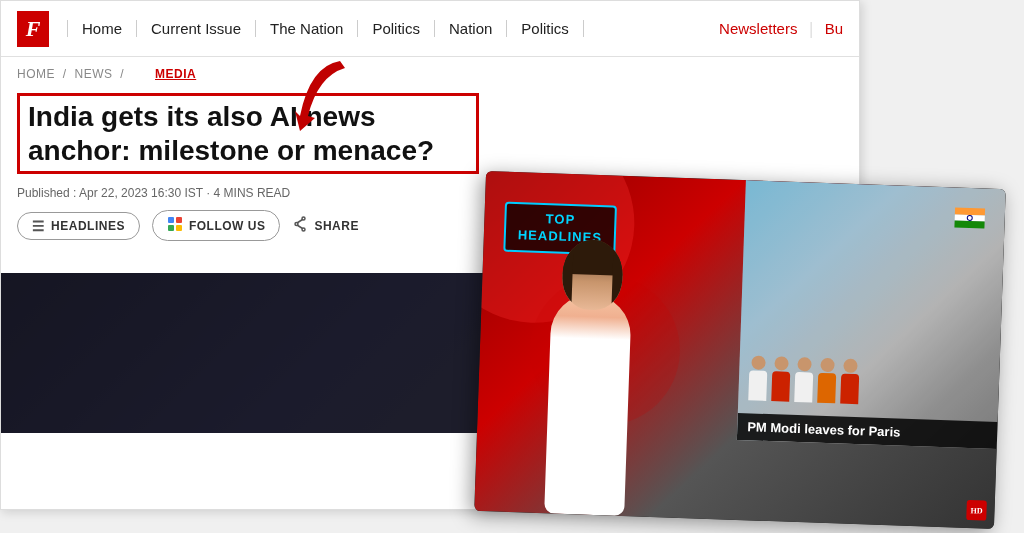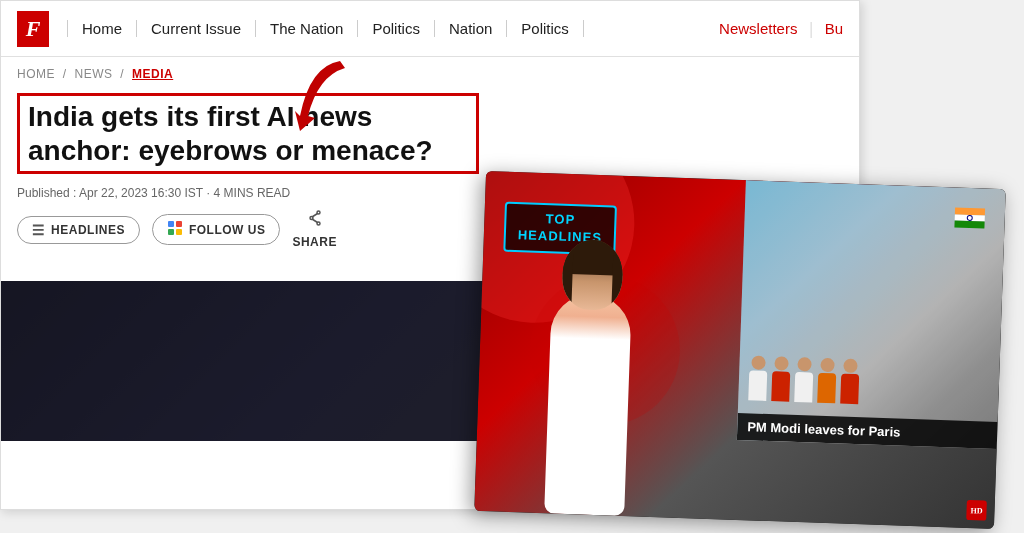--- a/index.html
+++ b/index.html
@@ -114,20 +114,21 @@
     .breadcrumb .sep {
       margin: 0 4px;
     }
     .breadcrumb .crumb-news {
       color: #888;
     }
     .breadcrumb .crumb-media {
       color: #c00;
       font-weight: bold;
       text-decoration: underline;
+      margin-left: 23px;
     }
 
     
     .article-content {
       padding: 6px 16px 16px;
     }
 
     
     .headline-wrapper {
       border: 3px solid #c00;
@@ -203,21 +204,20 @@
       align-items: center;
       gap: 6px;
       font-size: 12px;
       font-family: Arial, sans-serif;
       font-weight: bold;
       letter-spacing: 0.5px;
       color: #333;
       cursor: pointer;
       background: none;
       border: none;
-      flex-direction: column;
     }
 
     
     .article-image-strip {
       width: 100%;
       height: 160px;
       background: linear-gradient(135deg, #1a1a2e 0%, #2d2d4e 40%, #444 100%);
       display: flex;
       align-items: flex-end;
       overflow: hidden;
@@ -474,21 +474,21 @@
     <a>HOME</a>
     <span class="sep"> / </span>
     <span class="crumb-news">NEWS</span>
     <span class="sep"> / </span>
     <span class="crumb-media">MEDIA</span>
   </div>
 
   <div class="article-content">
 
     <div class="headline-wrapper">
-      <h1 class="headline">India gets its first AI news anchor: eyebrows or menace?</h1>
+      <h1 class="headline">India gets its also AI news anchor: milestone or menace?</h1>
     </div>
 
 
     <p class="pub-info">Published : Apr 22, 2023 16:30 IST · 4 MINS READ</p>
 
 
     
     <div class="action-bar">
       <button class="action-btn">
         <span class="action-icon">☰</span>

